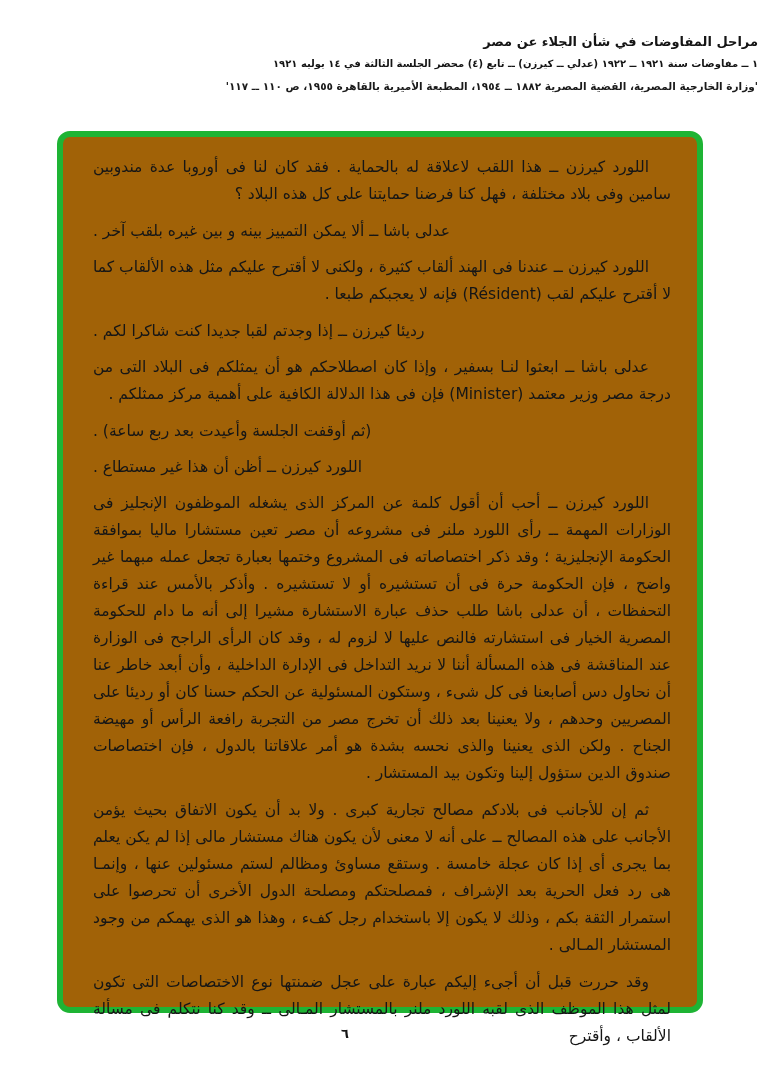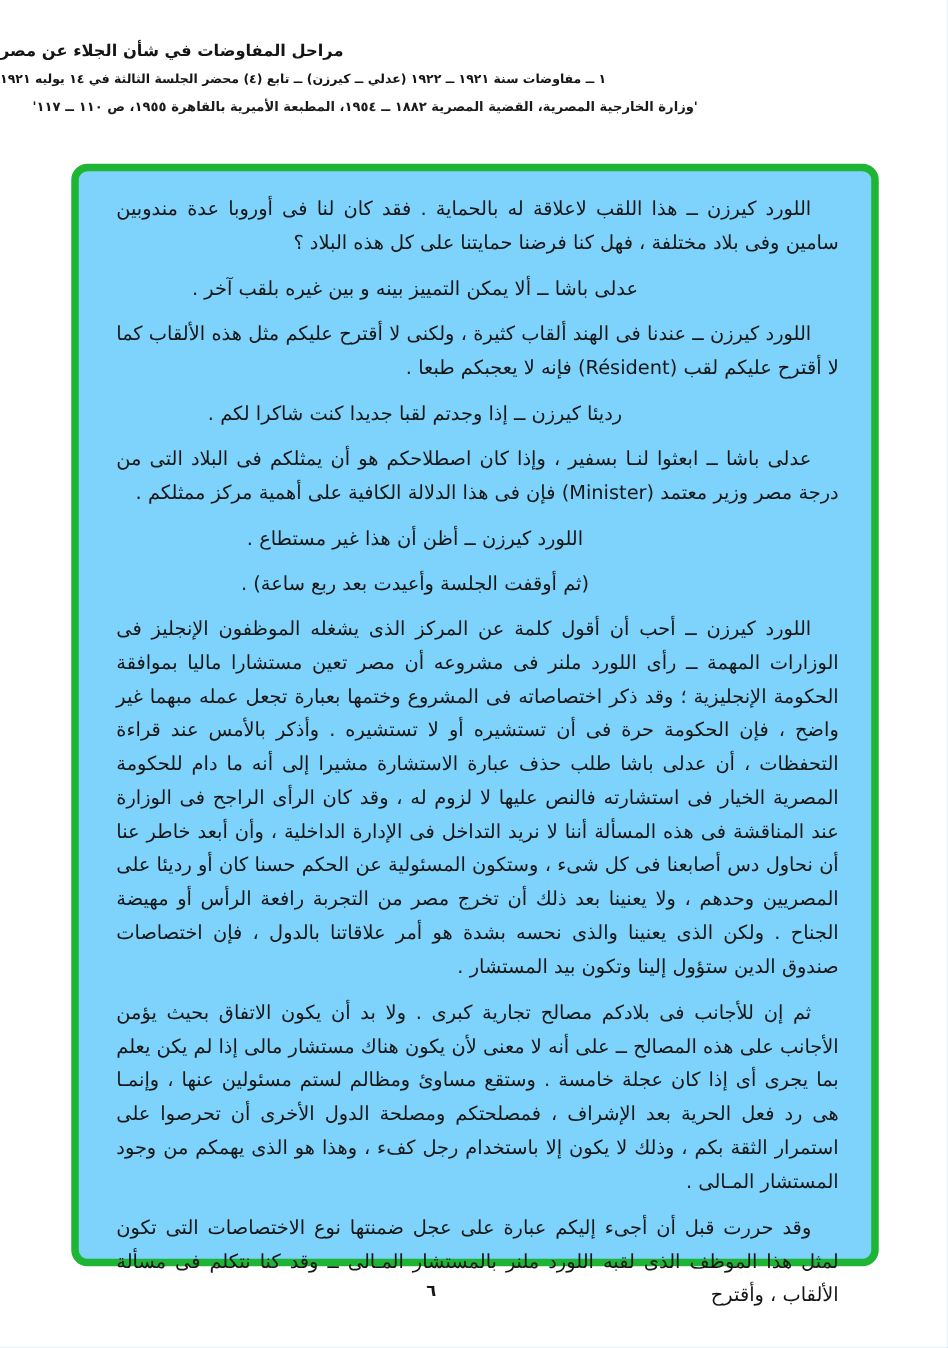--- a/index.html
+++ b/index.html
@@ -13,21 +13,21 @@
     height: 1078px;
     font-family: "DejaVu Sans", sans-serif;
     color: #151515;
     overflow: hidden;
   }
   .header {
     position: absolute;
     top: 34px;
     left: 0;
     width: 758px;
-    text-align: left;
+    text-align: right;
     direction: rtl;
   }
   .header .title {
     font-size: 13px;
     font-weight: bold;
     letter-spacing: 0.3px;
     margin-bottom: 9px;
   }
   .header .subtitle {
     font-size: 10px;
@@ -44,38 +44,38 @@
   }
   .green-box {
     position: absolute;
     left: 57px;
     top: 131px;
     width: 646px;
     height: 882px;
     box-sizing: border-box;
     border: 6px solid #1eb434;
     border-radius: 13px;
-    background: #7dd3fc;
+    background: #a16207;
   }
   .text-area {
     position: absolute;
     inset: 0;
     padding: 17px 26px 10px 30px;
     direction: rtl;
     text-align: justify;
     font-size: 15.5px;
     line-height: 27px;
     color: #161616;
   }
   .para {
     margin: 0 0 10px 0;
     text-indent: 22px;
   }
   .para.indent {
-    text-align: center;
+    text-align: left;
     text-indent: 0;
     padding-right: 100px;
     margin-bottom: 9px;
   }
   .page-number {
     position: absolute;
     top: 1026px;
     left: 0;
     width: 690px;
     text-align: center;
@@ -93,21 +93,21 @@
   <div class="citation">'وزارة الخارجية المصرية، القضية المصرية ١٨٨٢ ــ ١٩٥٤، المطبعة الأميرية بالقاهرة ١٩٥٥، ص ١١٠ ــ ١١٧'</div>
 </div>
 
 <div class="green-box">
   <div class="text-area">
     <p class="para">اللورد كيرزن ــ هذا اللقب لاعلاقة له بالحماية . فقد كان لنا فى أوروبا عدة مندوبين سامين وفى بلاد مختلفة ، فهل كنا فرضنا حمايتنا على كل هذه البلاد ؟</p>
     <p class="para indent">عدلى باشا ــ ألا يمكن التمييز بينه و بين غيره بلقب آخر .</p>
     <p class="para">اللورد كيرزن ــ عندنا فى الهند ألقاب كثيرة ، ولكنى لا أقترح عليكم مثل هذه الألقاب كما لا أقترح عليكم لقب (Résident) فإنه لا يعجبكم طبعا .</p>
     <p class="para indent">رديئا كيرزن ــ إذا وجدتم لقبا جديدا كنت شاكرا لكم .</p>
     <p class="para">عدلى باشا ــ ابعثوا لنـا بسفير ، وإذا كان اصطلاحكم هو أن يمثلكم فى البلاد التى من درجة مصر وزير معتمد (Minister) فإن فى هذا الدلالة الكافية على أهمية مركز ممثلكم .</p>
+    <p class="para indent">(ثم أوقفت الجلسة وأعيدت بعد ربع ساعة) .</p>
     <p class="para indent">اللورد كيرزن ــ أظن أن هذا غير مستطاع .</p>
-    <p class="para indent">(ثم أوقفت الجلسة وأعيدت بعد ربع ساعة) .</p>
     <p class="para">اللورد كيرزن ــ أحب أن أقول كلمة عن المركز الذى يشغله الموظفون الإنجليز فى الوزارات المهمة ــ رأى اللورد ملنر فى مشروعه أن مصر تعين مستشارا ماليا بموافقة الحكومة الإنجليزية ؛ وقد ذكر اختصاصاته فى المشروع وختمها بعبارة تجعل عمله مبهما غير واضح ، فإن الحكومة حرة فى أن تستشيره أو لا تستشيره . وأذكر بالأمس عند قراءة التحفظات ، أن عدلى باشا طلب حذف عبارة الاستشارة مشيرا إلى أنه ما دام للحكومة المصرية الخيار فى استشارته فالنص عليها لا لزوم له ، وقد كان الرأى الراجح فى الوزارة عند المناقشة فى هذه المسألة أننا لا نريد التداخل فى الإدارة الداخلية ، وأن أبعد خاطر عنا أن نحاول دس أصابعنا فى كل شىء ، وستكون المسئولية عن الحكم حسنا كان أو رديئا على المصريين وحدهم ، ولا يعنينا بعد ذلك أن تخرج مصر من التجربة رافعة الرأس أو مهيضة الجناح . ولكن الذى يعنينا والذى نحسه بشدة هو أمر علاقاتنا بالدول ، فإن اختصاصات صندوق الدين ستؤول إلينا وتكون بيد المستشار .</p>
     <p class="para">ثم إن للأجانب فى بلادكم مصالح تجارية كبرى . ولا بد أن يكون الاتفاق بحيث يؤمن الأجانب على هذه المصالح ــ على أنه لا معنى لأن يكون هناك مستشار مالى إذا لم يكن يعلم بما يجرى أى إذا كان عجلة خامسة . وستقع مساوئ ومظالم لستم مسئولين عنها ، وإنمـا هى رد فعل الحرية بعد الإشراف ، فمصلحتكم ومصلحة الدول الأخرى أن تحرصوا على استمرار الثقة بكم ، وذلك لا يكون إلا باستخدام رجل كفء ، وهذا هو الذى يهمكم من وجود المستشار المـالى .</p>
     <p class="para">وقد حررت قبل أن أجىء إليكم عبارة على عجل ضمنتها نوع الاختصاصات التى تكون لمثل هذا الموظف الذى لقبه اللورد ملنر بالمستشار المـالى ــ وقد كنا نتكلم فى مسألة الألقاب ، وأقترح</p>
   </div>
 </div>
 
 <div class="page-number">٦</div>
 
 </body></html>

